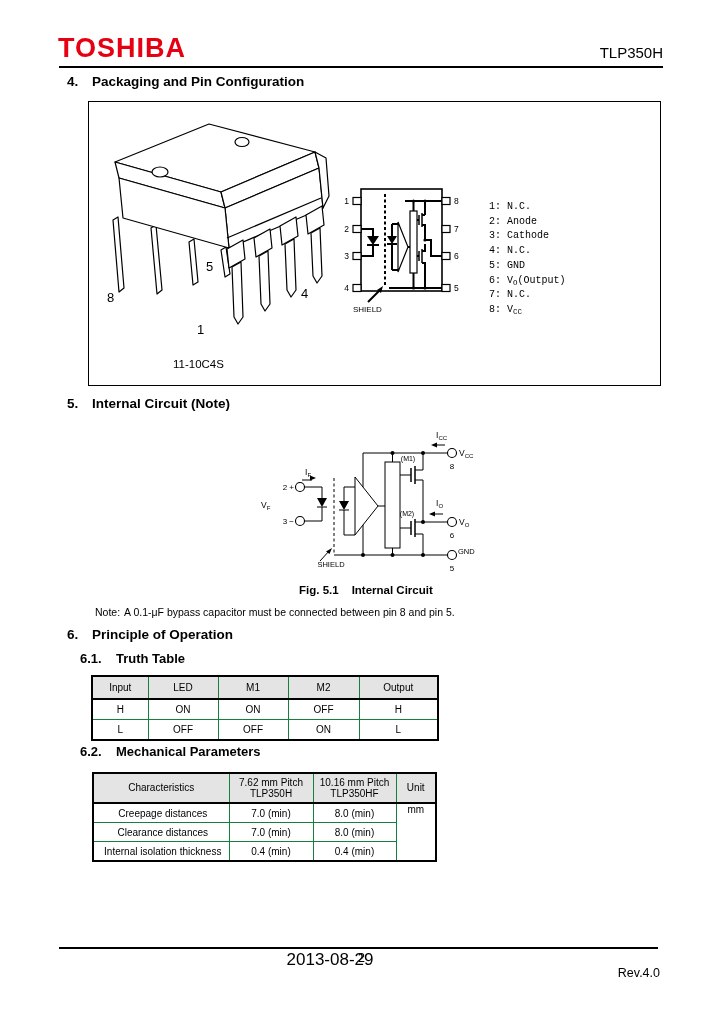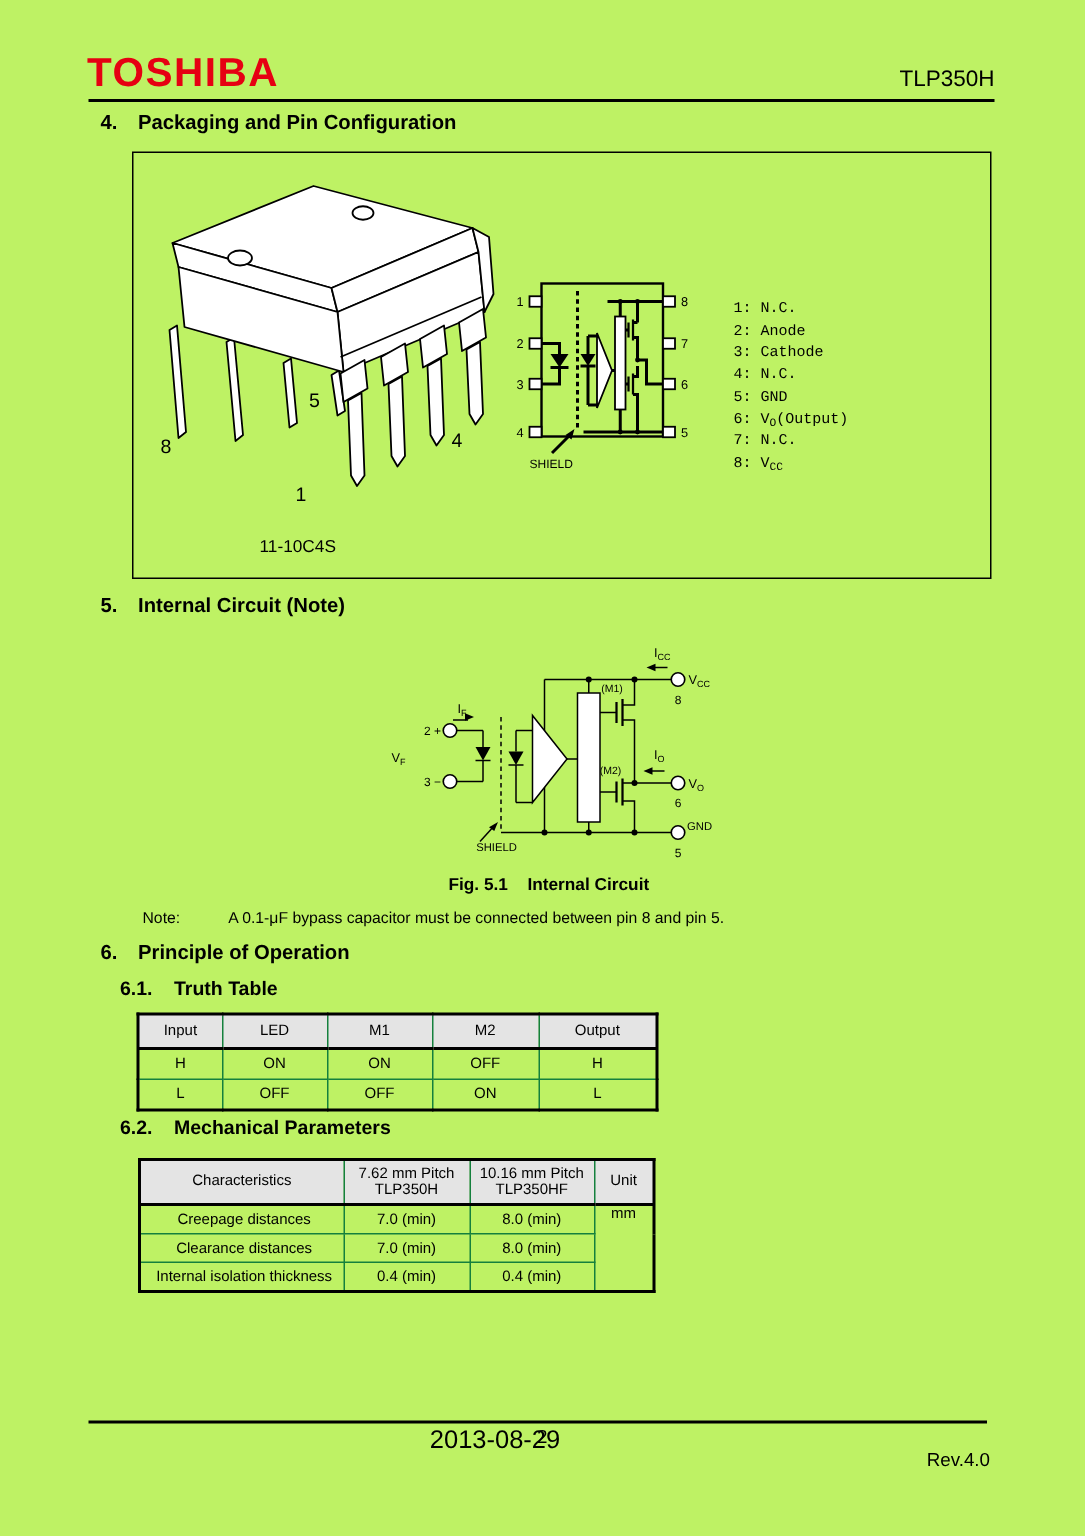--- a/index.html
+++ b/index.html
@@ -1,36 +1,36 @@
 <!DOCTYPE html>
 <html><head>
 <meta charset="utf-8">
 <style>
   html,body{margin:0;padding:0;background:#888;}
-  .page{position:relative;width:723px;height:1024px;background:#bef264;margin:0 auto;
+  .page{position:relative;width:723px;height:1024px;background:#ffffff;margin:0 auto;
         font-family:"Liberation Sans", sans-serif;color:#000;overflow:hidden;}
   .abs{position:absolute;}
   
   .brand{left:58px;top:33px;font-size:27px;font-weight:bold;letter-spacing:1px;color:#e60012;}
   .part{left:0;top:44px;width:663px;text-align:right;font-size:15px;}
   .top-rule{left:59px;top:66px;width:604px;height:2px;background:#000;}
   
   .h-main{font-size:13.5px;font-weight:bold;white-space:nowrap;}
   .h-main .num{display:inline-block;width:25px;}
   .h-sub{font-size:13px;font-weight:bold;white-space:nowrap;}
   .h-sub .num{display:inline-block;width:36px;}
   
   .figbox{left:88px;top:101px;width:571px;height:283px;border:1.6px solid #000;}
   .pinlist{left:400px;top:99px;font-size:10px;line-height:12.7px;white-space:nowrap;font-family:Liberation Mono, monospace;}
   .pinlist .sub{font-size:7.5px;vertical-align:-2px;}
   
   .figcap{left:299px;top:584px;font-size:11.5px;font-weight:bold;white-space:nowrap;}
   .figcap .t2{margin-left:13px;}
   .noteline{left:95px;top:606px;font-size:10.5px;white-space:nowrap;}
-  .noteline .nt{margin-left:32px;}
+  .noteline .nt{margin-left:4px;}
   
   table.dtable{border-collapse:collapse;border:2px solid #000;font-size:10px;}
   table.dtable td{border:1px solid #15803d;text-align:center;padding:0 2px;}
   table.dtable .hd td{background:#e4e4e4;border-bottom:2px solid #000;}
   .truth{left:91px;top:675px;}
   .truth .hd td{height:21px;}
   .truth .dr td{height:19px;}
   .mech{left:92px;top:772px;}
   .mech .hd td{height:28px;line-height:11.5px;}
   .mech .dr td{height:18px;}

